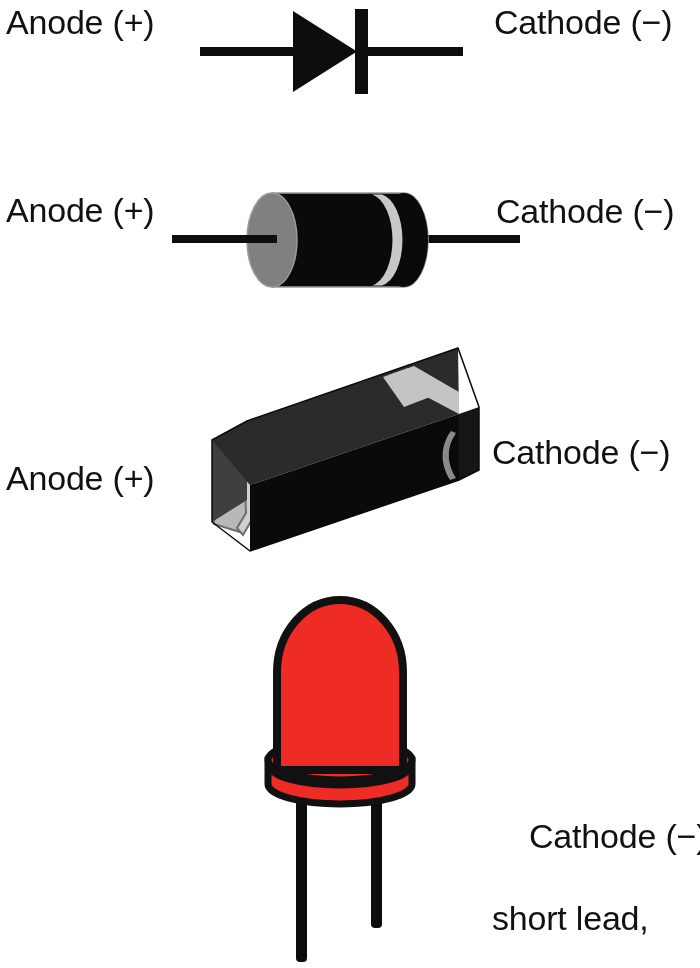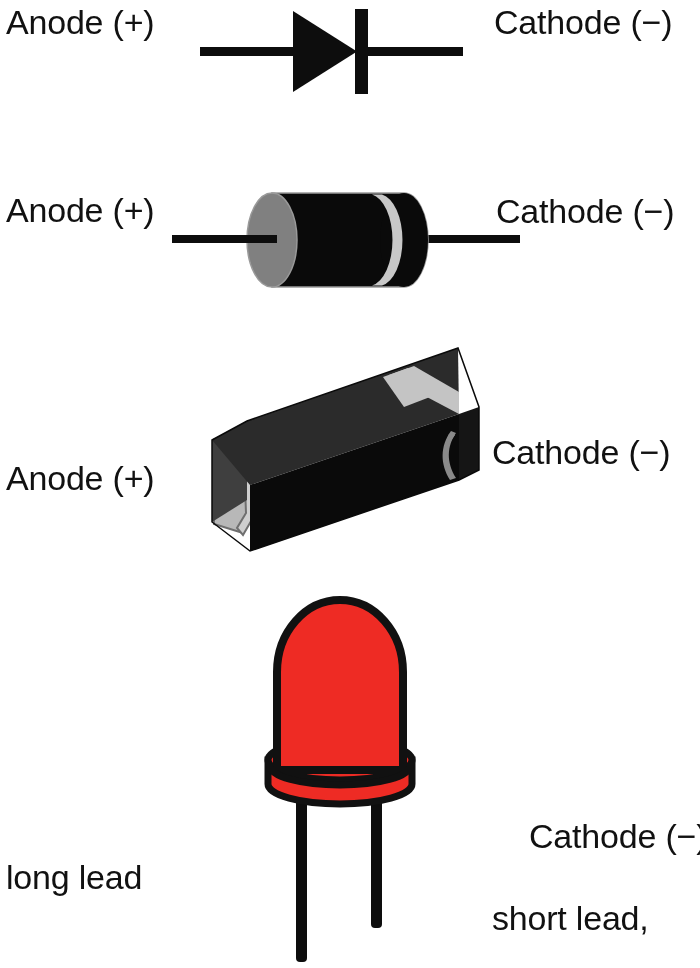--- a/index.html
+++ b/index.html
@@ -119,21 +119,20 @@
   <div class="label lbl-sym-anode">Anode (+)</div>
   <div class="label lbl-sym-cathode">Cathode (−)</div>
 
   <div class="label lbl-ax-anode">Anode (+)</div>
   <div class="label lbl-ax-cathode">Cathode (−)</div>
 
   <div class="label lbl-smd-anode">Anode (+)</div>
   <div class="label lbl-smd-cathode">Cathode (−)</div>
 
   <div class="label lbl-led-anode">
-    <span class="line2">long lead</span>
   </div>
 
   <div class="label lbl-led-cathode">
     <span>Cathode (−),</span>
     <span class="line2">short lead,</span>
     
   </div>
 
 </div>
 

